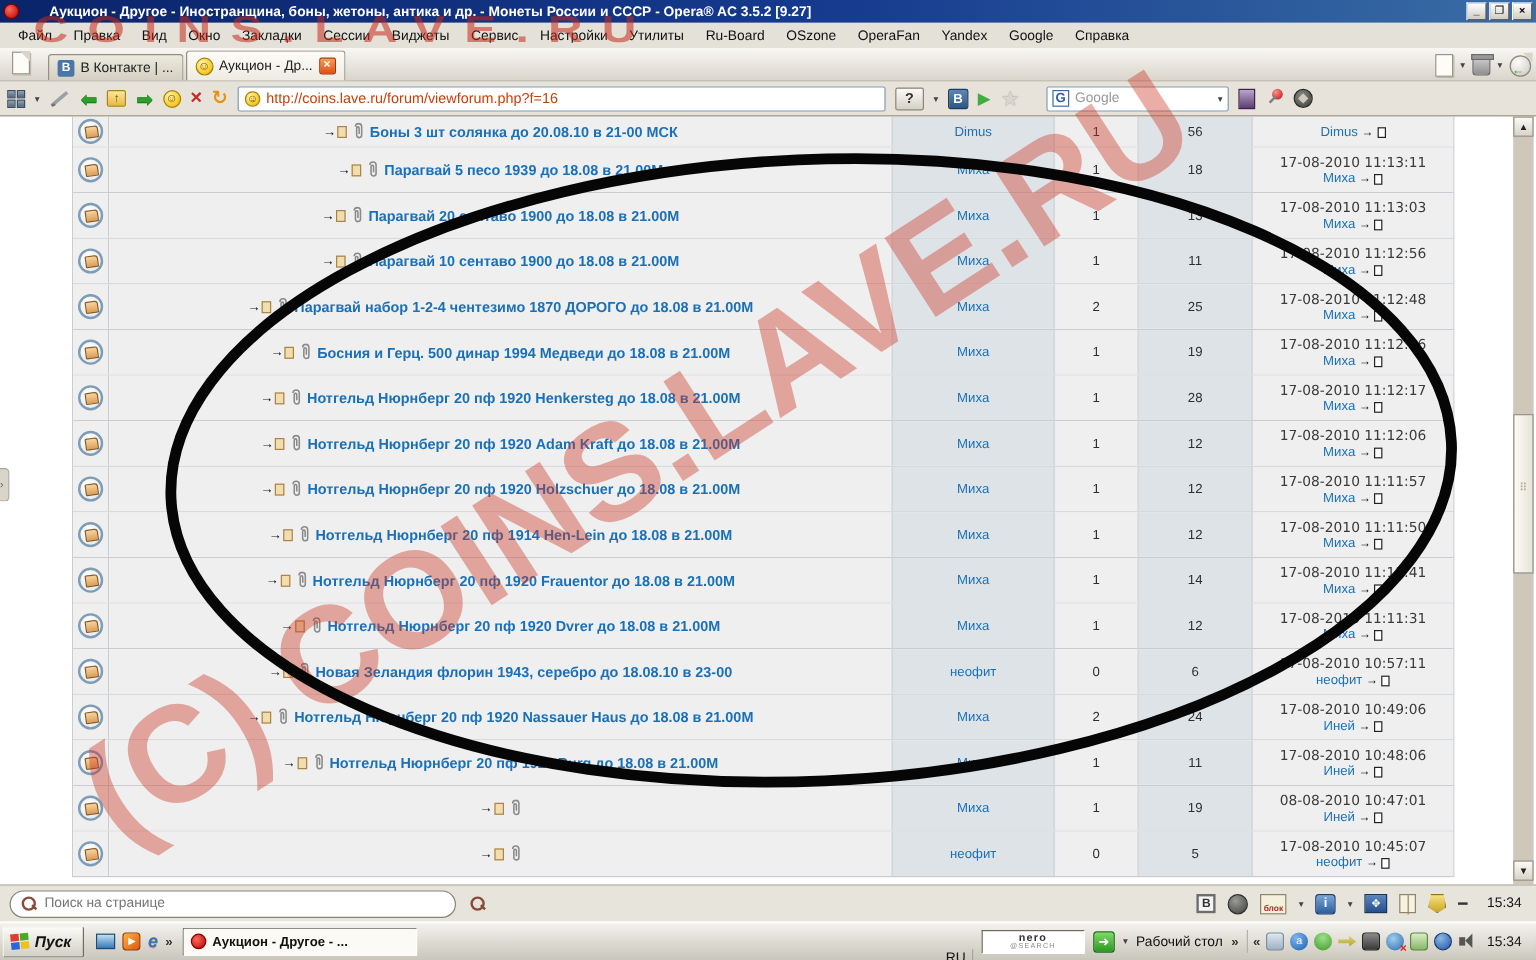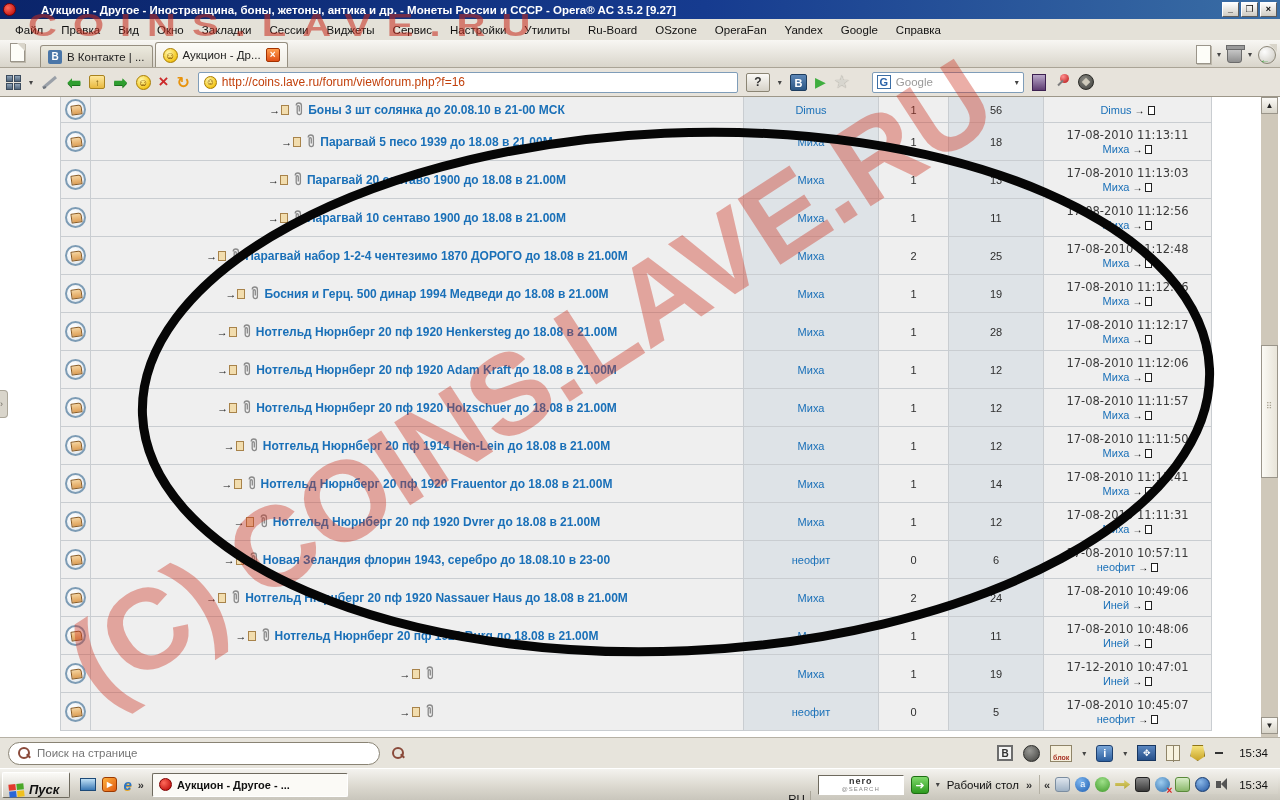--- a/index.html
+++ b/index.html
@@ -147,21 +147,21 @@
   .split-ico::before { content:""; position:absolute; left:6px; top:0; width:1px; height:16px; background:#8f8468; }
   .lamp-ico { width:15px; height:16px; background:linear-gradient(#f5e27a,#caa62a); border:1px solid #8f7518;
     clip-path:polygon(15% 0,85% 0,100% 70%,50% 100%,0 70%); }
   .minus-ico { width:8px; height:2px; background:#333; }
   .status-time { font-size:11.5px; color:#111; margin-left:6px; margin-right:4px; }
 
   
   .taskbar { position:absolute; left:0; top:768px; width:1280px; height:32px;
     background:linear-gradient(#f4f3ef 0%,#dcd9d0 55%,#c9c6bc 100%); border-top:1px solid #fff;
     display:flex; align-items:center; padding:0 2px; z-index:5; }
-  .start-btn { height:26px; display:flex; align-items:flex-end; gap:5px; padding:0 10px 0 6px;
+  .start-btn { height:26px; display:flex; align-items:center; gap:5px; padding:0 10px 0 6px;
     background:linear-gradient(#fbfaf7,#d2cfc5); border:1px solid; border-color:#fff #6e6a5e #6e6a5e #fff; border-radius:2px; }
   .winflag { display:grid; grid-template-columns:7px 7px; grid-template-rows:6px 6px; gap:1px; transform:rotate(-6deg); }
   .winflag span:nth-child(1){background:#e23a2e;} .winflag span:nth-child(2){background:#4aa829;}
   .winflag span:nth-child(3){background:#2a66d8;} .winflag span:nth-child(4){background:#efc01e;}
   .start-label { font-size:13px; font-weight:bold; color:#111; font-style:italic; }
   .quick { display:flex; align-items:center; gap:6px; margin:0 6px 0 10px; }
   .ql-desktop { width:16px; height:13px; background:linear-gradient(#bfe0f5,#3a78b5); border:1px solid #1d4a78; }
   .ql-player { width:15px; height:15px; border-radius:3px; background:linear-gradient(135deg,#ffb23e,#e05a12); border:1px solid #9c3a00;
     color:#fff; font-size:8px; text-align:center; line-height:14px; }
   .ql-ie { color:#2a76c8; font-size:15px; font-weight:bold; font-style:italic; text-shadow:0 1px 0 #e8a21a; }
@@ -839,21 +839,21 @@
     <div class="tcell c-shade">
       <span class="author-link">Миха</span>
     </div>
     <div class="tcell c-light">
       <span class="num-text">1</span>
     </div>
     <div class="tcell c-shade">
       <span class="num-text">19</span>
     </div>
     <div class="tcell c-light last-cell">
-      <span class="last-date">17-12-2010 10:47:01</span>
+      <span class="last-date">08-08-2010 10:47:01</span>
       <span class="last-author">
         <span>Иней</span>
         <span class="lp-arrow">→</span>
         <span class="lp-page"></span>
       </span>
     </div>
   </div>
 
   <div class="trow">
     <div class="tcell c-light">

